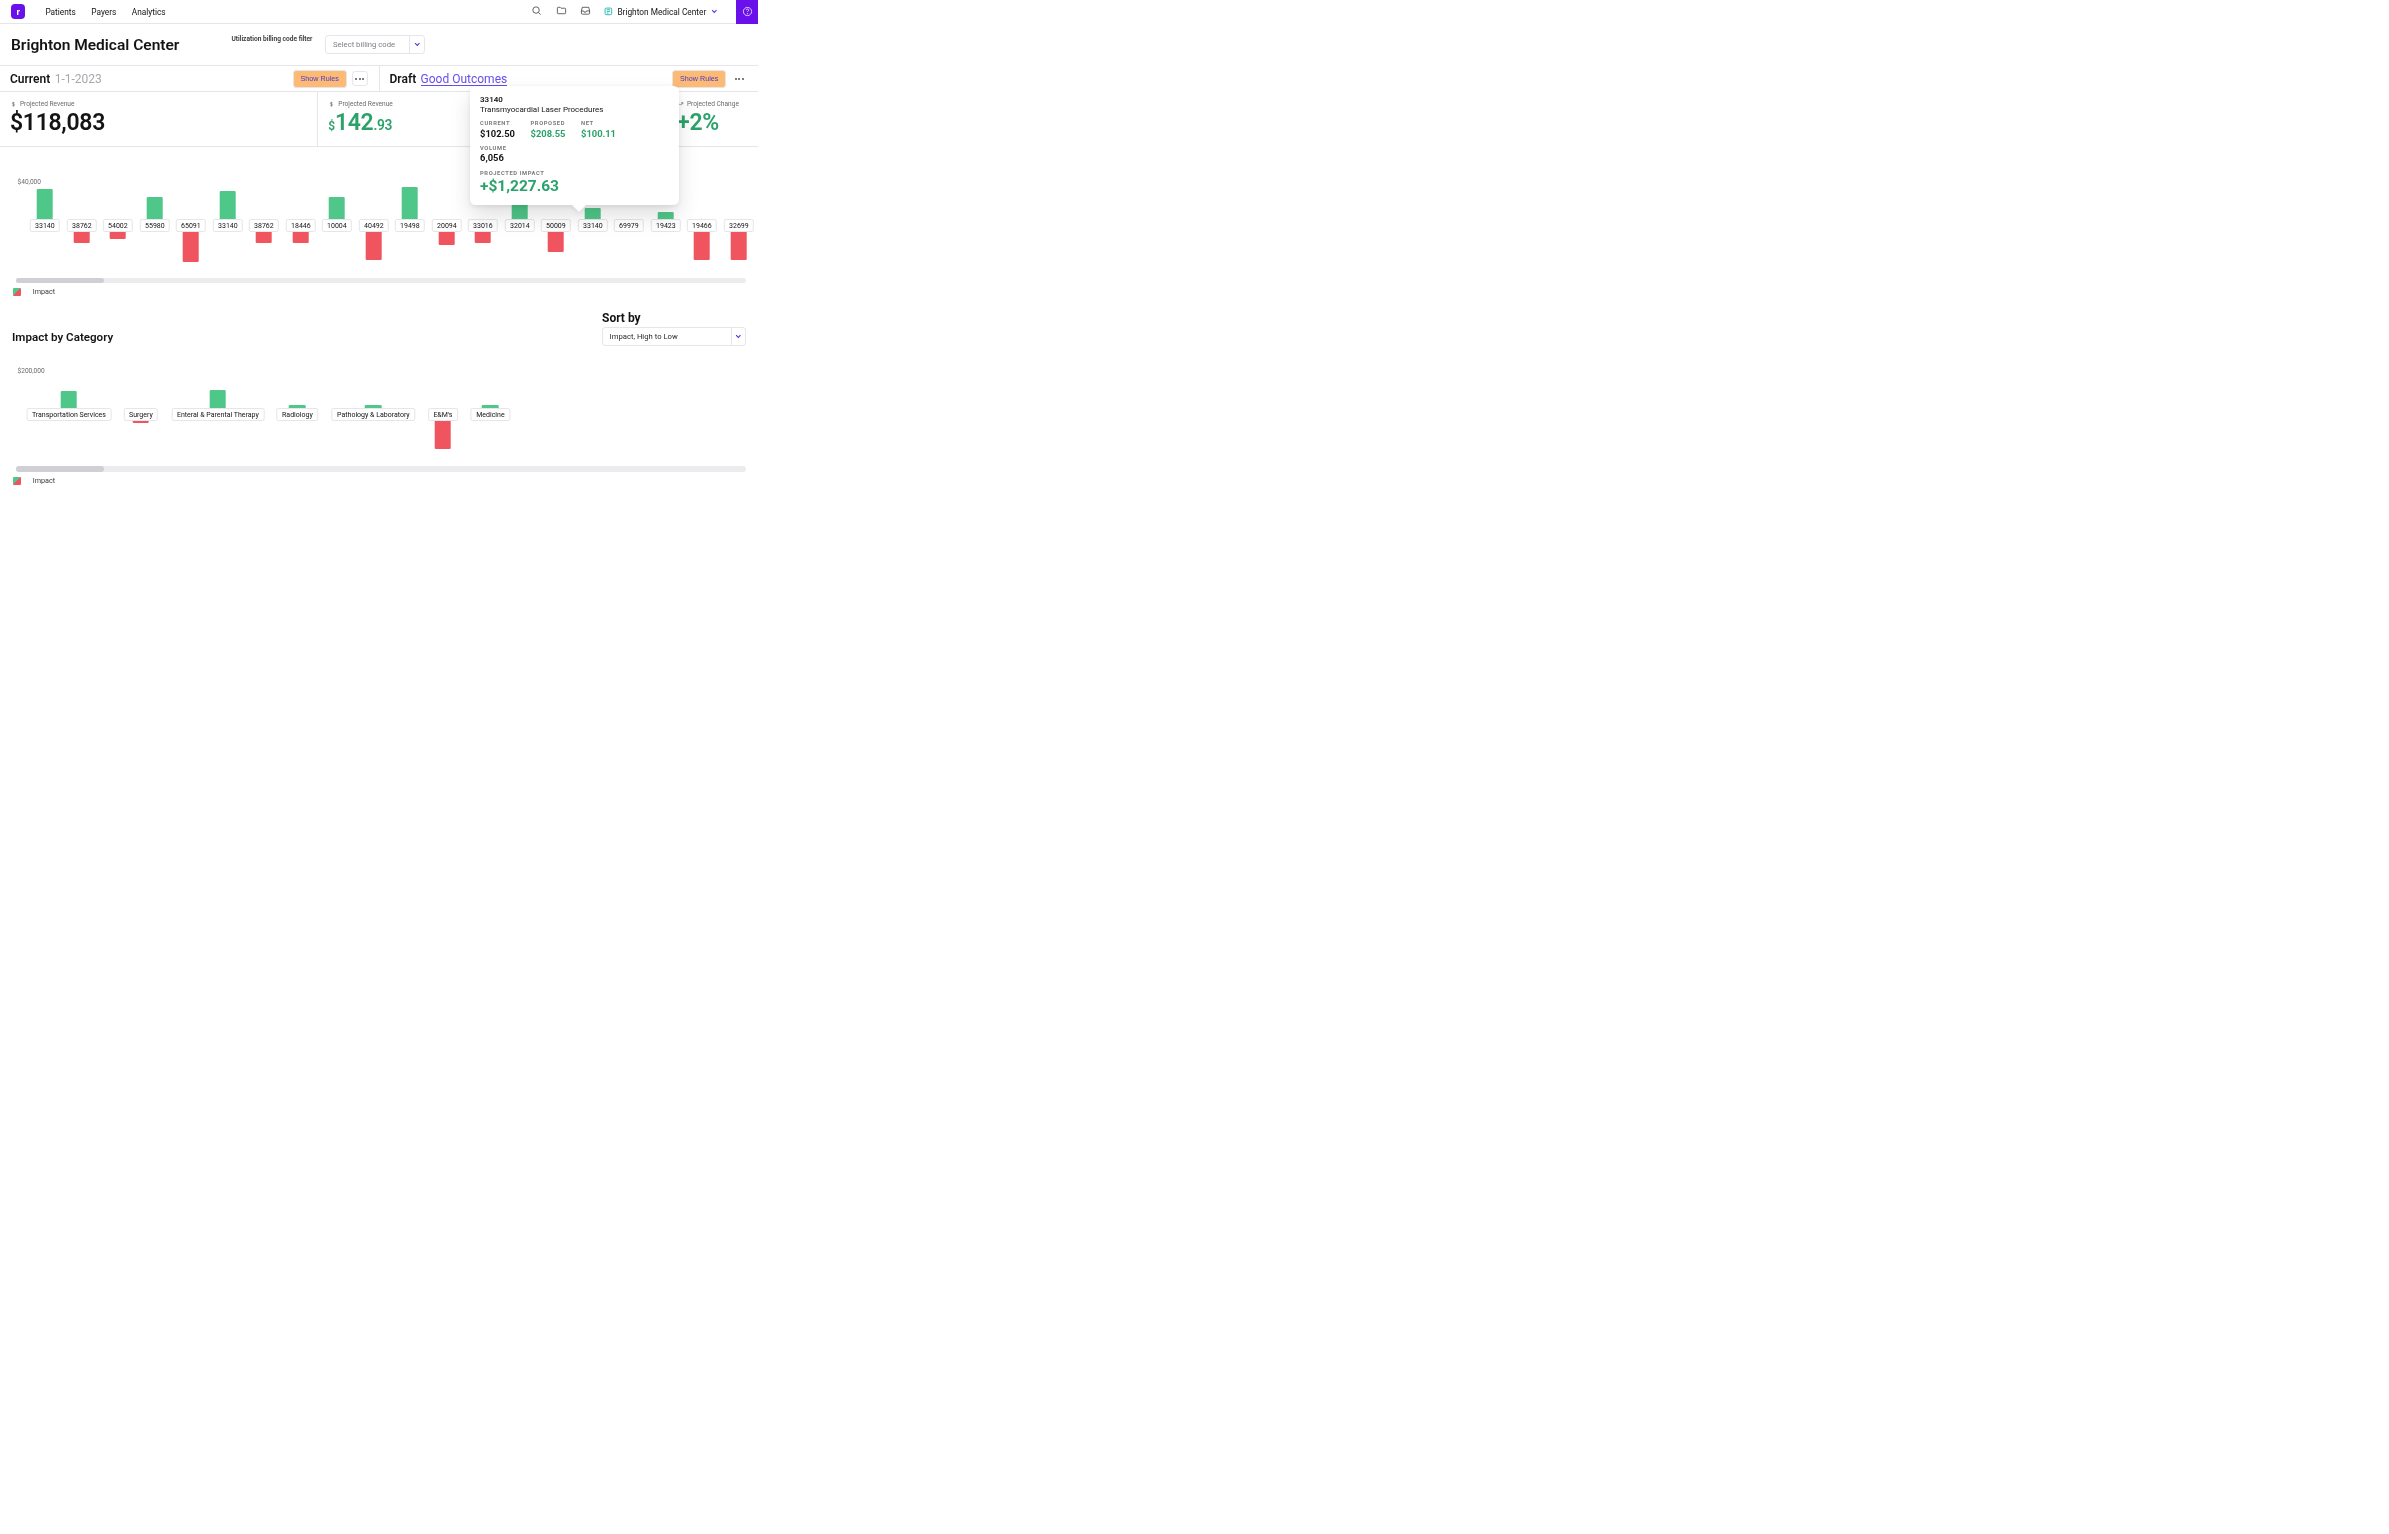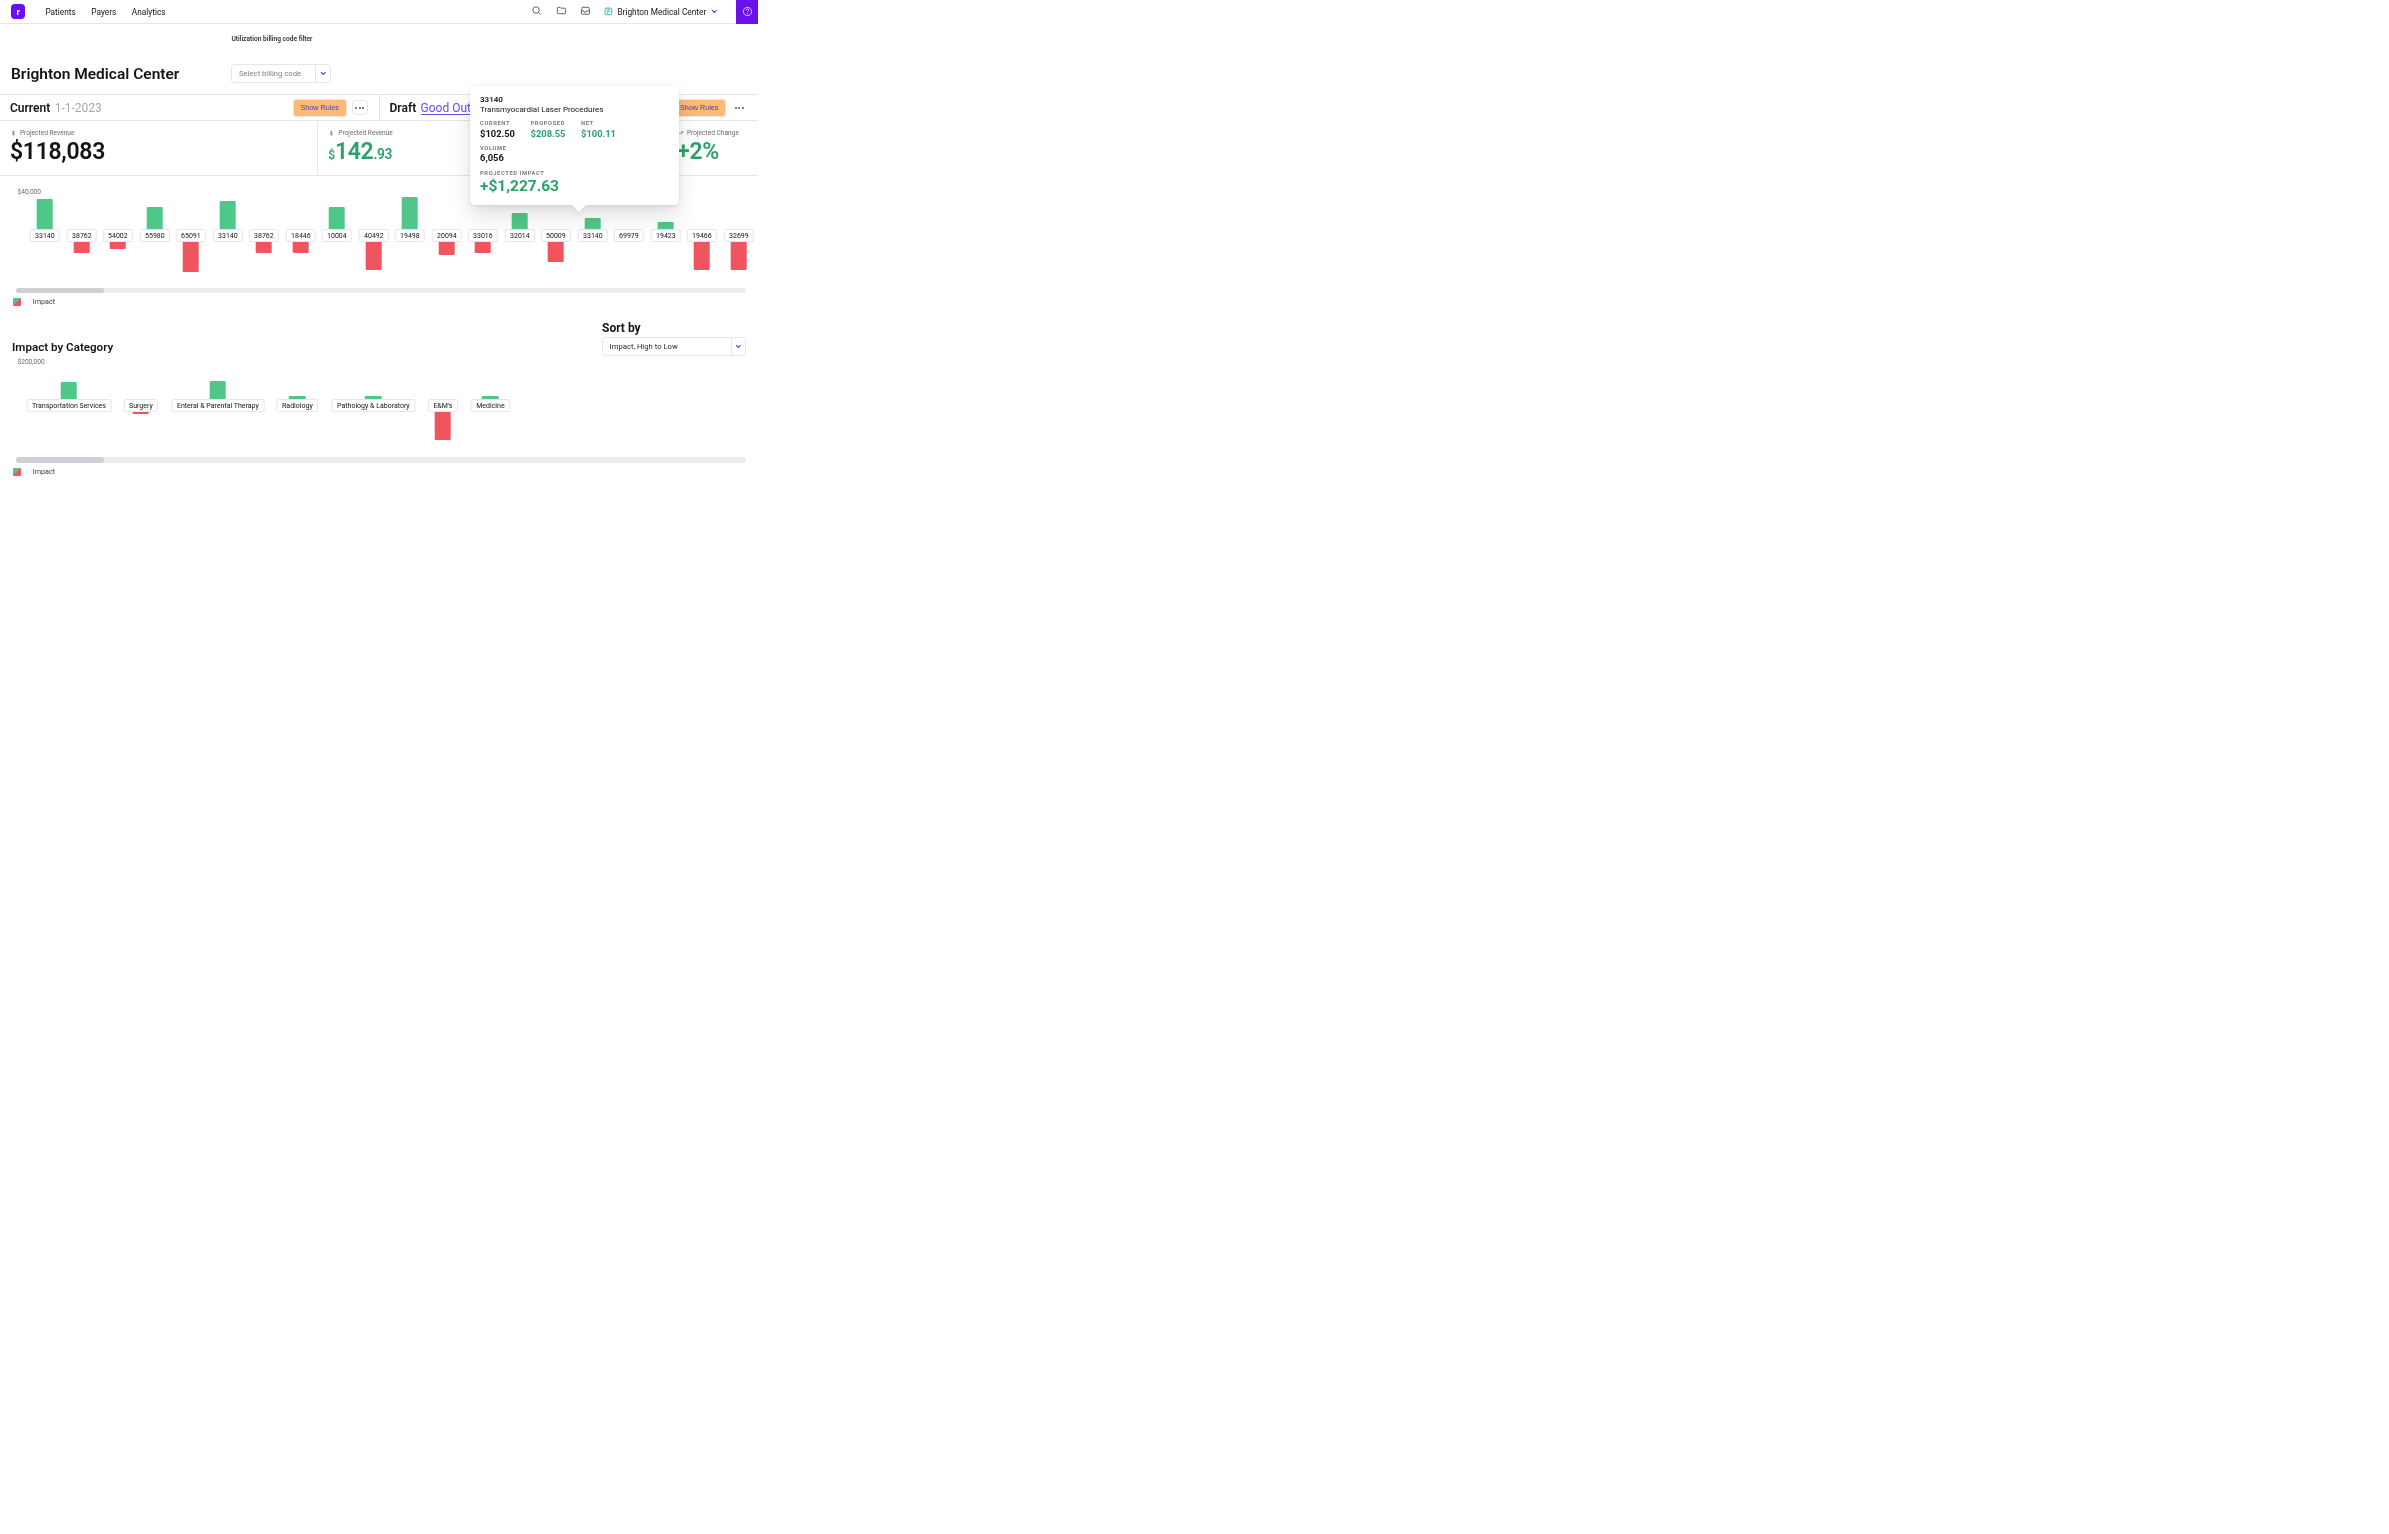--- a/index.html
+++ b/index.html
@@ -25,21 +25,21 @@
     .nav .nav-right{margin-left:auto;display:flex;align-items:center;gap:13.3px;padding-right:0;}
     .icon20{width:11px;height:11px;stroke:#2F2F33;stroke-width:1.6;fill:none;}
     .org-picker{display:flex;align-items:center;gap:4.4px;font-size:8.3px;color:var(--ink);cursor:pointer;margin-right:5.5px;}
     .org-mark{width:8.8px;height:8.8px;}
     .help-sq{width:22px;height:24px;background:var(--purple);display:flex;align-items:center;justify-content:center;}
     .help-sq svg{stroke:#fff;}
 
     
     .page-hdr{display:flex;align-items:flex-end;gap:22px;padding:11px 12px 11px 11px;}
     .page-title{font-size:15.5px;font-weight:590;letter-spacing:0px;}
-    .filt{display:flex;flex-direction:column;gap:21px;margin-left:30px;}
+    .filt{display:flex;flex-direction:row;gap:13px;margin-left:30px;}
     .filt-lbl{font-size:6.6px;color:#333;font-weight:600;}
     .sel{display:flex;align-items:center;border:0.6px solid var(--line);border-radius:3.3px;height:19px;}
     .sel-txt{padding:0 6.6px;font-size:7.7px;color:#7F7F85;min-width:83px;}
     .sel-caret{width:14.4px;height:19px;border-left:0.6px solid var(--line);display:flex;align-items:center;justify-content:center;}
     .chev svg{width:6.6px;height:6.6px;stroke:#4B3BDF;stroke-width:2;fill:none;}
 
     
     .row{display:flex;border-top:0.6px solid var(--line);}
     .pane-head{flex:1;min-width:0;padding:5.5px 11px 5.5px 10px;height:25.4px;display:flex;align-items:center;border-right:0.6px solid var(--line);}
     .pane-head:last-child{border-right:none;}
@@ -62,21 +62,21 @@
     .big .pre{font-size:0.52em;vertical-align:baseline;}
 
     
     .section{padding:10px 12px 4.4px 12px;}
     .sec-title{font-size:11.6px;font-weight:620;margin:3.3px 0 2.2px 0;}
     .sort-row{display:flex;justify-content:space-between;align-items:flex-end;}
     .sort-box{display:flex;flex-direction:column;gap:2.2px;}
     .sort-lbl{font-size:12px;font-weight:700;}
     .sort-sel{display:flex;align-items:center;border:0.6px solid var(--line);border-radius:3.3px;height:19px;width:144px;}
     .sort-sel .txt{padding:0 6.6px;font-size:7.7px;color:#2B2B30;flex:1;}
-    .chart{position:relative;margin-top:2px;}
+    .chart{position:relative;margin-top:21px;}
     .ylab{position:absolute;left:5.5px;top:0;font-size:6.6px;color:#6A6A70;}
     .plot{position:relative;height:95px;margin-left:4.4px;} 
     .bars{position:absolute;left:11px;right:5.5px;top:10px;bottom:10px;}
     .bar-col{position:absolute;top:0;bottom:0;width:35px;text-align:center;}
     .bar-col.cat{width:auto;}
     .bar{position:absolute;left:50%;transform:translateX(-50%);width:16.6px;border-radius:1.1px;}
     .bar.up{background:var(--green-bar);}
     .bar.dn{background:var(--red-bar);}
     .tag{position:absolute;left:50%;transform:translateX(-50%);top:50%;margin-top:-6.6px;font-size:7px;background:#fff;border:0.6px solid var(--line);border-radius:2.2px;padding:1.7px 4.4px;white-space:nowrap;}
     .scroll{height:5.5px;background:#ECECEF;border-radius:3.3px;margin:4.4px 0 4.4px 4.4px;position:relative;}

